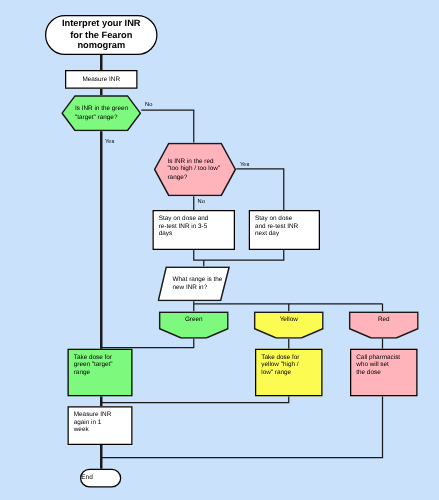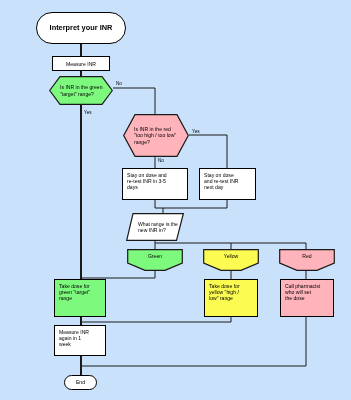--- a/index.html
+++ b/index.html
@@ -4,21 +4,21 @@
 <style>
   html,body{margin:0;padding:0;}
   body{
     width:351px;height:400px;
     background:#c9e1fa;
     font-family:"Liberation Sans", sans-serif;
     overflow:hidden;
     position:relative;
   }
   #chart{position:absolute;left:0;top:0;width:351px;height:400px;}
-  .node{position:absolute;box-sizing:border-box;display:flex;align-items:center;justify-content:center;text-align:center;}
+  .node{position:absolute;box-sizing:border-box;display:flex;align-items:center;justify-content:flex-start;text-align:center;}
   .node span{display:block;line-height:1.18;}
   
   .terminator{
     background:#ffffff;border:1.6px solid #000;border-radius:999px;
     font-size:7.4px;font-weight:bold;color:#000;
   }
   .terminator.small{font-size:5.2px;font-weight:normal;border-width:1.2px;}
   
   .process{
     background:#ffffff;border:1.2px solid #000;
@@ -86,20 +86,21 @@
 
     <path d="M306 317 L306 366 L81 366" stroke-width="1"></path>
 
     <line x1="81" y1="356" x2="81" y2="375" stroke-width="2"></line>
   </g>
 </svg>
 
 <div class="node terminator" style="left:36px;top:12px;width:90px;height:32px;">
   <span>
     <span>Interpret your INR</span>
+    <span>for the Fearon nomogram</span>
   </span>
 </div>
 
 <div class="node process center" style="left:52px;top:56px;width:58px;height:15px;">
   <span>Measure INR</span>
 </div>
 
 <div class="hexwrap" style="left:49px;top:76px;width:64px;height:29px;">
   <svg width="64" height="29" viewBox="0 0 64 29">
     <polygon points="11,0.7 53,0.7 63.3,14.5 53,28.3 11,28.3 0.7,14.5" fill="#7dfa7d" stroke="#1a1a1a" stroke-width="1.2"></polygon>

